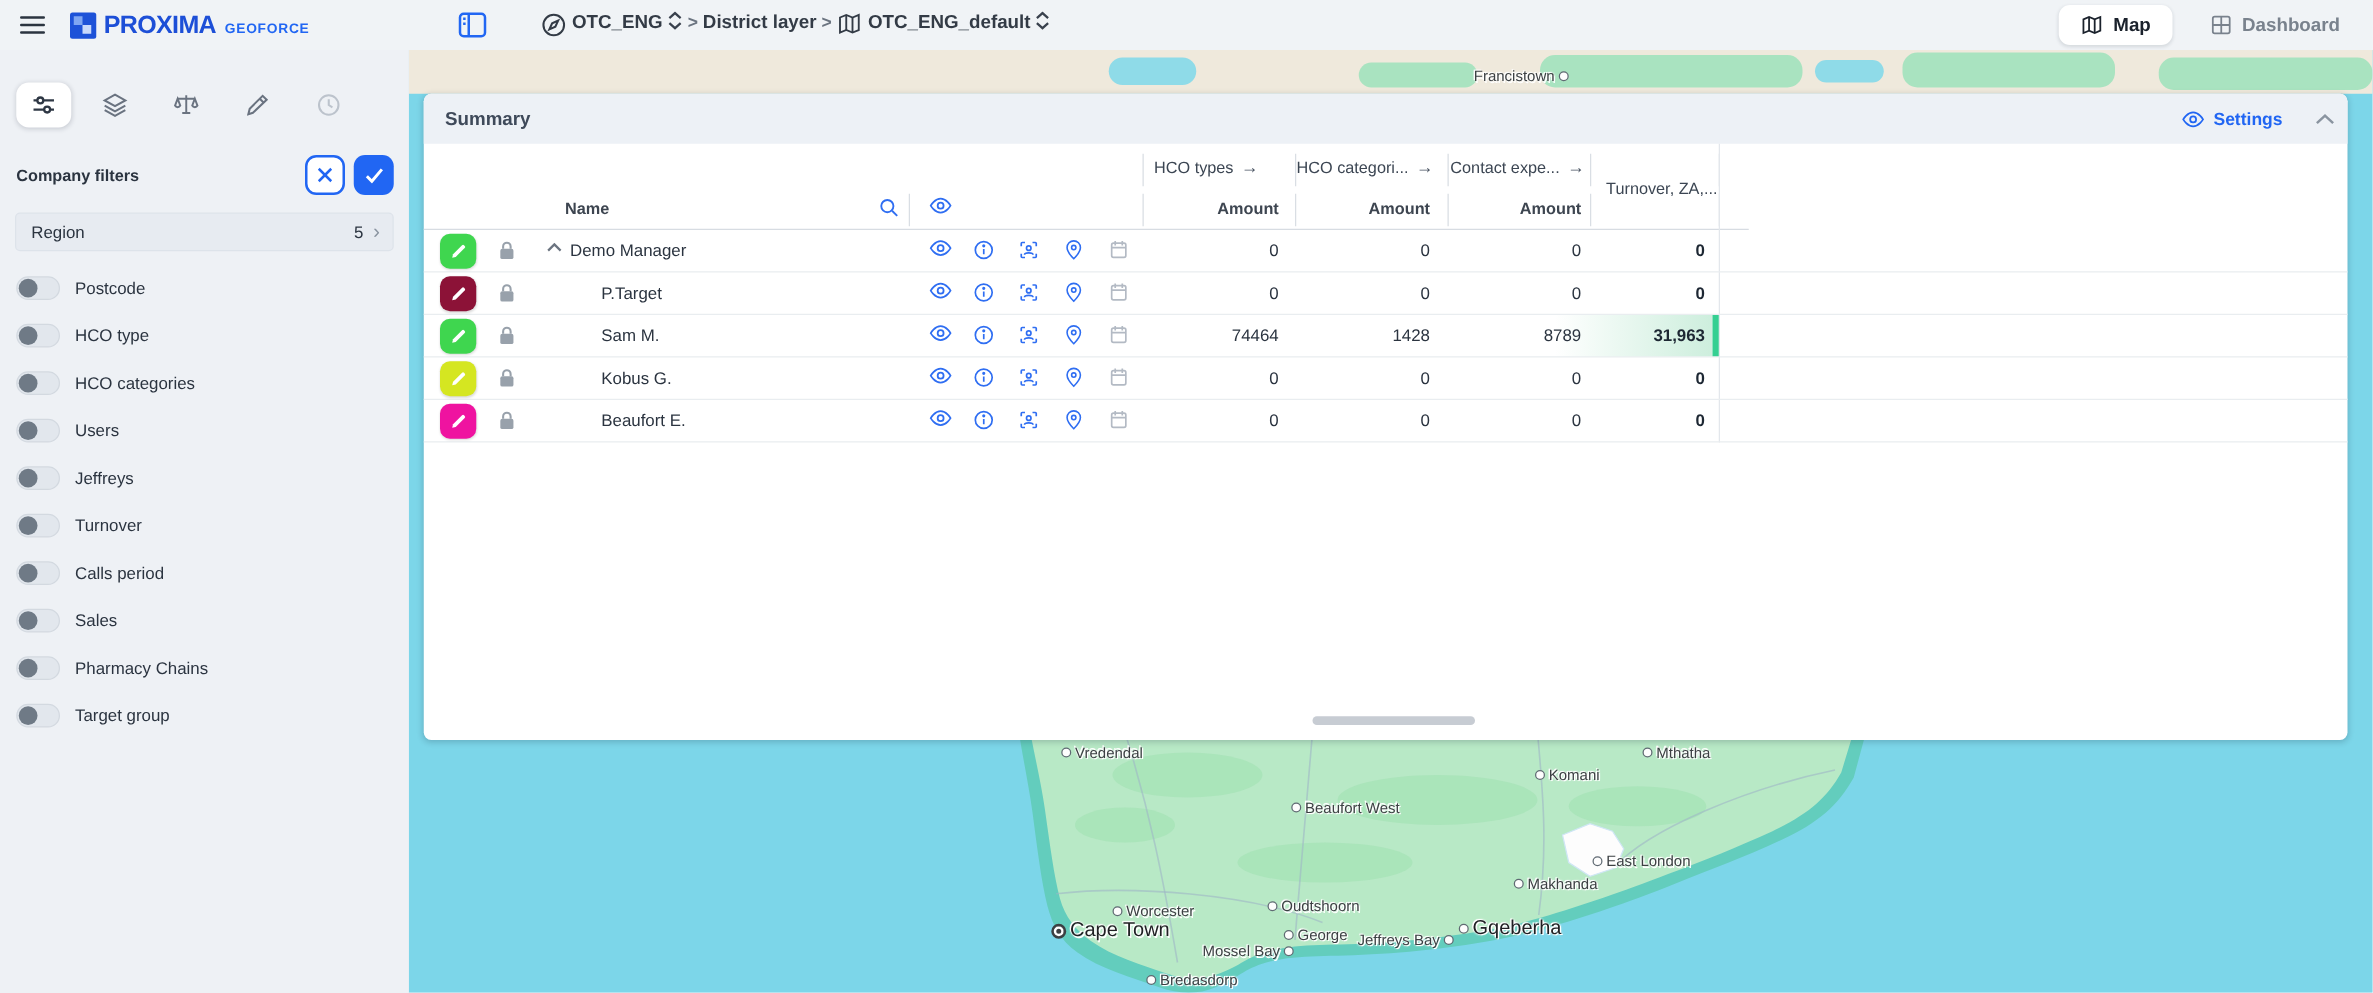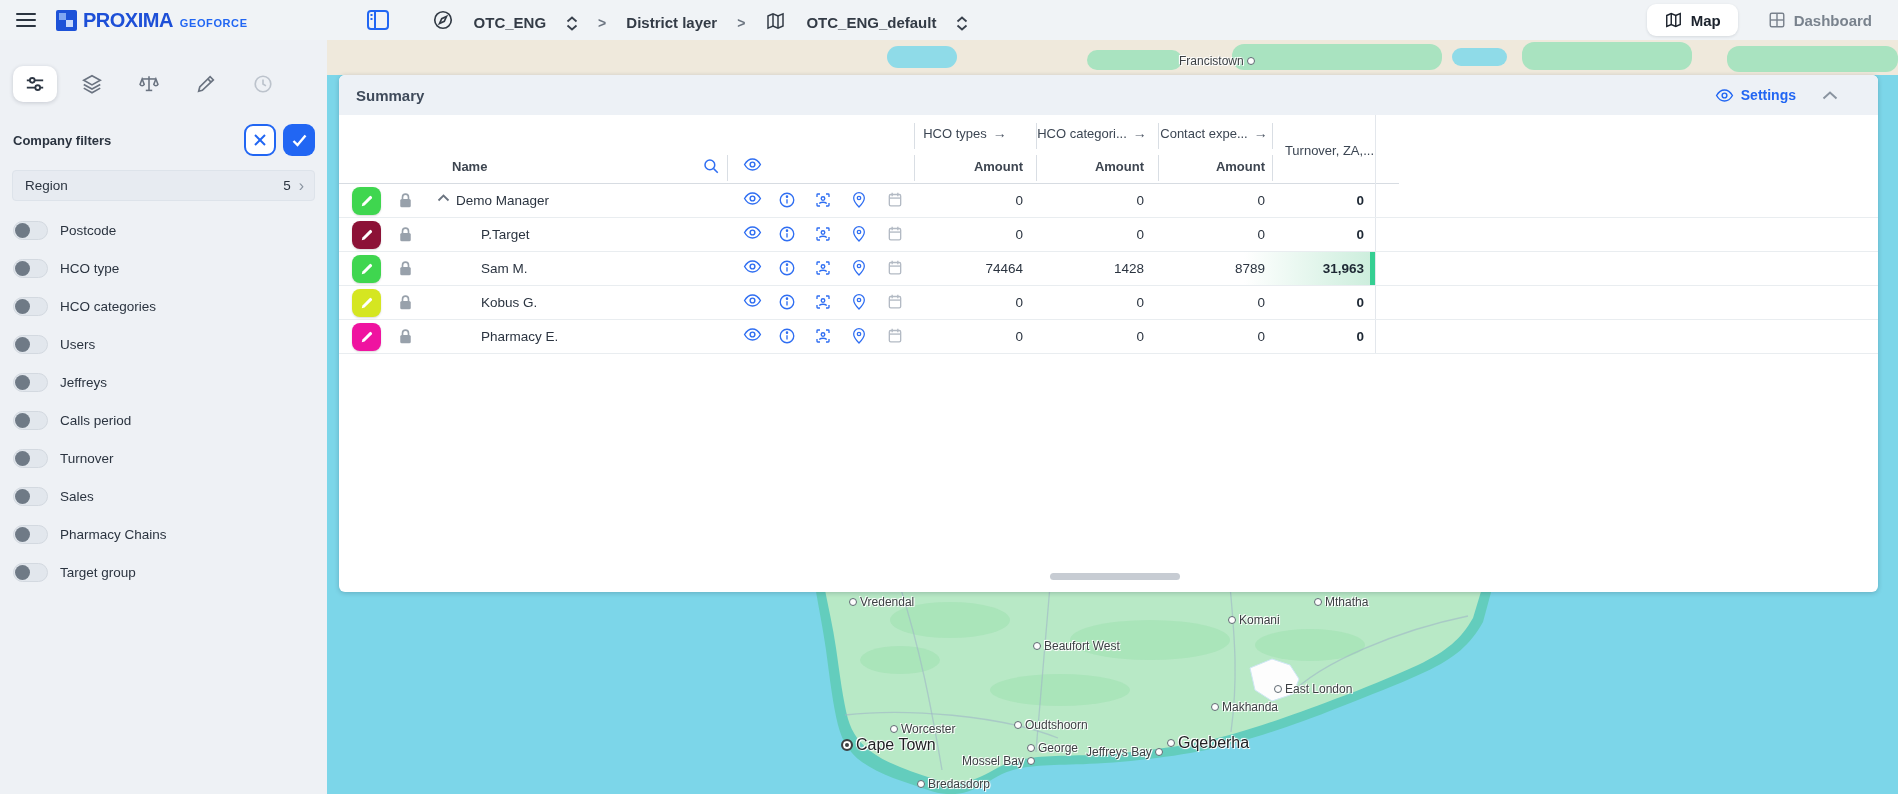--- a/index.html
+++ b/index.html
@@ -9,21 +9,21 @@
   .app-header { position:absolute; left:0; top:0; width:1898px; height:40px; background:#f0f3f6; display:flex; align-items:center; z-index:50; }
   .burger { width:20px; height:14px; margin-left:16px; display:flex; flex-direction:column; justify-content:space-between; cursor:pointer; }
   .burger i { height:2px; background:#2b3440; border-radius:1px; }
   .brand { display:flex; align-items:baseline; margin-left:20px; }
   .brand-mark { width:21px; height:21px; background:#1d52d8; position:relative; align-self:center; margin-right:6px; border-radius:2px; }
   .brand-mark::before { content:""; position:absolute; left:3px; top:3px; width:7px; height:7px; background:#7fa6f2; }
   .brand-mark::after { content:""; position:absolute; left:10px; top:10px; width:7px; height:7px; background:#c8d9fb; }
   .brand-name { font-size:20px; font-weight:bold; letter-spacing:-0.5px; color:#1d4fd7; font-stretch:condensed; }
   .brand-sub { font-size:11px; font-weight:bold; letter-spacing:0.6px; color:#2166f3; margin-left:7px; }
   .panel-toggle { margin-left:118px; display:flex; align-items:center; cursor:pointer; }
-  .crumbs { display:flex; align-items:flex-end; margin-left:42px; gap:20px; font-size:15px; font-weight:600; color:#333b46; }
+  .crumbs { display:flex; align-items:flex-start; margin-left:42px; gap:4px; font-size:15px; font-weight:600; color:#333b46; }
   .crumb-sep { color:#6b7480; font-size:14px; font-weight:600; }
   .updown { display:flex; flex-direction:column; gap:1px; cursor:pointer; }
   .right-actions { margin-left:auto; display:flex; align-items:center; gap:30px; padding-right:26px; }
   .map-pill { background:#ffffff; border-radius:9px; box-shadow:0 1px 3px rgba(20,30,50,.12); padding:7px 17px; display:flex; align-items:center; gap:8px; font-size:15px; font-weight:600; color:#1b222c; cursor:pointer; }
   .dash-btn { display:flex; align-items:center; gap:8px; font-size:15px; font-weight:600; color:#79828d; cursor:pointer; }
 
   
   .sidebar { position:absolute; left:0; top:40px; width:327px; height:754px; background:#eef1f5; z-index:40; }
   .tool-row { display:flex; align-items:center; gap:13px; padding:26px 0 0 13px; }
   .tool-btn { width:44px; height:36px; display:flex; align-items:center; justify-content:center; border-radius:10px; cursor:pointer; color:#6a7380; }
@@ -51,21 +51,21 @@
   .city { position:absolute; font-size:12px; color:#3c4043; white-space:nowrap; text-shadow:0 0 2px #fff, 0 0 2px #fff, 1px 1px 0 #fff, -1px -1px 0 #fff; display:flex; align-items:center; gap:3px; z-index:3; }
   .city::before, .city::after { width:6px; height:6px; border:1.5px solid #606a73; border-radius:50%; background:#fdfdfd; }
   .city.dl::before { content:""; }
   .city.dr::after { content:""; }
   .city.big { font-size:16px; font-weight:normal; color:#202124; }
   .city.ct::before { content:""; width:8px; height:8px; border:2px solid #3c4043; box-shadow:inset 0 0 0 2px #fff, inset 0 0 0 5px #3c4043; }
   .land-svg { position:absolute; left:473px; top:545px; z-index:2; }
 
   
   .panel { position:absolute; left:339px; top:75px; width:1539px; height:517px; background:#ffffff; border-radius:6px; box-shadow:0 1px 5px rgba(20,30,50,.22); z-index:30; }
-  .panel-head { height:40px; background:#edf1f6; border-radius:6px 6px 0 0; display:flex; align-items:center; padding:0 40px 0 17px; }
+  .panel-head { height:40px; background:#edf1f6; border-radius:6px 6px 0 0; display:flex; align-items:center; padding:0 10px 0 17px; }
   .panel-title { font-size:15px; font-weight:bold; color:#3f4a5a; }
   .settings { margin-left:auto; display:flex; align-items:center; gap:7px; color:#2166f3; font-size:14px; font-weight:600; cursor:pointer; }
   .collapse { margin-left:26px; color:#8a94a0; cursor:pointer; display:flex; }
 
   .thead { position:relative; height:69px; }
   .stub { position:absolute; width:1px; background:#d9dee4; }
   .gh { position:absolute; top:10px; font-size:13px; color:#3c4653; display:flex; align-items:center; gap:6px; transform:translateX(-50%); }
   .gh .arr { color:#4b5563; font-size:14px; }
   .turn-label { position:absolute; top:28px; width:150px; text-align:right; font-size:13px; color:#3c4653; }
   .amount-lbl { position:absolute; top:44px; width:144px; text-align:right; font-size:13px; font-weight:600; color:#3d4550; }
@@ -262,27 +262,27 @@
     <div class="filter-item">
         <span class="toggle">
           <i></i>
         </span>
         <span class="lbl">Jeffreys</span>
       </div>
     <div class="filter-item">
         <span class="toggle">
           <i></i>
         </span>
+        <span class="lbl">Turnover</span>
+      </div>
+    <div class="filter-item">
+        <span class="toggle">
+          <i></i>
+        </span>
         <span class="lbl">Calls period</span>
-      </div>
-    <div class="filter-item">
-        <span class="toggle">
-          <i></i>
-        </span>
-        <span class="lbl">Turnover</span>
       </div>
     <div class="filter-item">
         <span class="toggle">
           <i></i>
         </span>
         <span class="lbl">Sales</span>
       </div>
     <div class="filter-item">
         <span class="toggle">
           <i></i>
@@ -665,21 +665,21 @@
           <svg width="14" height="14" viewBox="0 0 24 24" fill="#fff">
             <path d="M3 21 l1.2-4.8 L16.5 3.9 a2 2 0 0 1 2.8 0 l0.8 0.8 a2 2 0 0 1 0 2.8 L7.8 19.8 Z"></path>
           </svg>
         </span>
       <span class="lock">
           <svg width="15" height="17" viewBox="0 0 20 22">
             <rect x="3" y="9" width="14" height="11" rx="2" fill="currentColor"></rect>
             <path d="M6 9 V6.5 a4 4 0 0 1 8 0 V9" fill="none" stroke="currentColor" stroke-width="2.2"></path>
           </svg>
         </span>
-      <span class="rname">Pharmacy E.</span>
+      <span class="rname">Beaufort E.</span>
       <span class="ricon" style="left:414px;">
           <svg width="19" height="15" viewBox="0 0 24 18" fill="none" stroke="currentColor" stroke-width="1.8">
             <path d="M2 9 s4-7 10-7 10 7 10 7 -4 7-10 7 -10-7-10-7z"></path>
             <circle cx="12" cy="9" r="3"></circle>
           </svg>
         </span>
       <span class="ricon" style="left:449px;">
           <svg width="18" height="18" viewBox="0 0 24 24" fill="none" stroke="currentColor" stroke-width="1.8">
             <circle cx="12" cy="12" r="9"></circle>
             <line x1="12" y1="11" x2="12" y2="16.5"></line>

